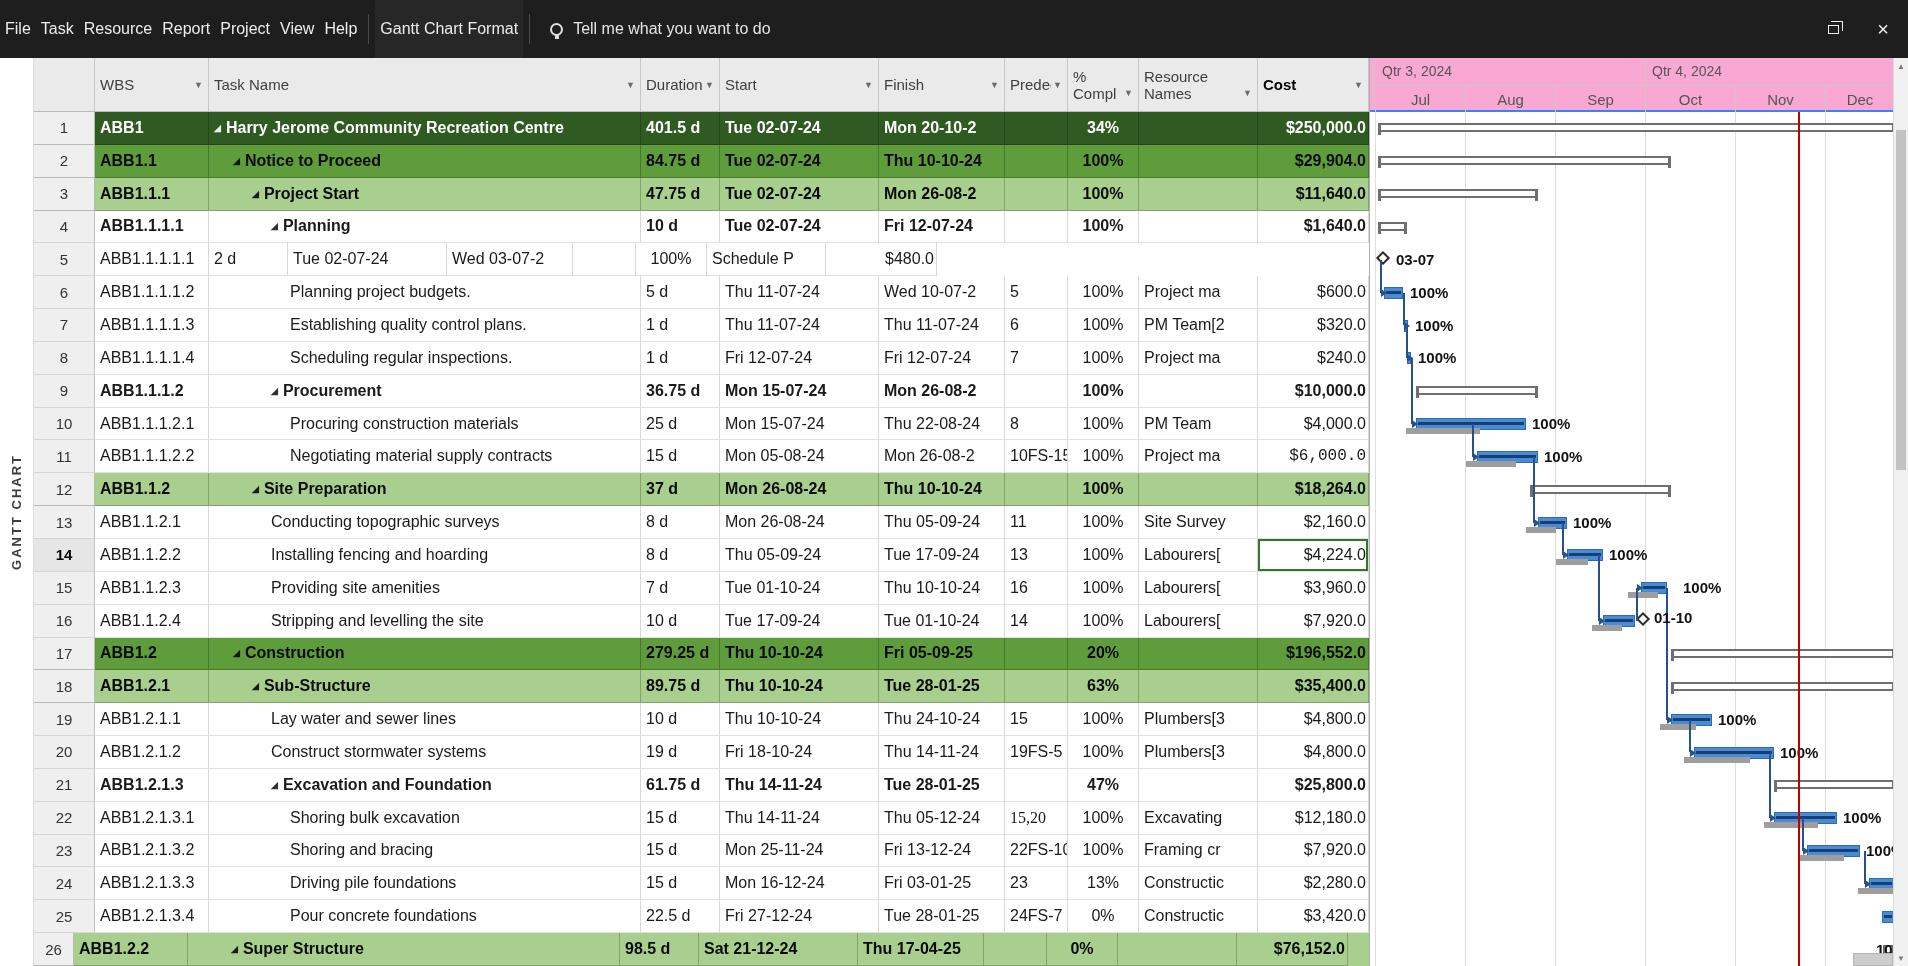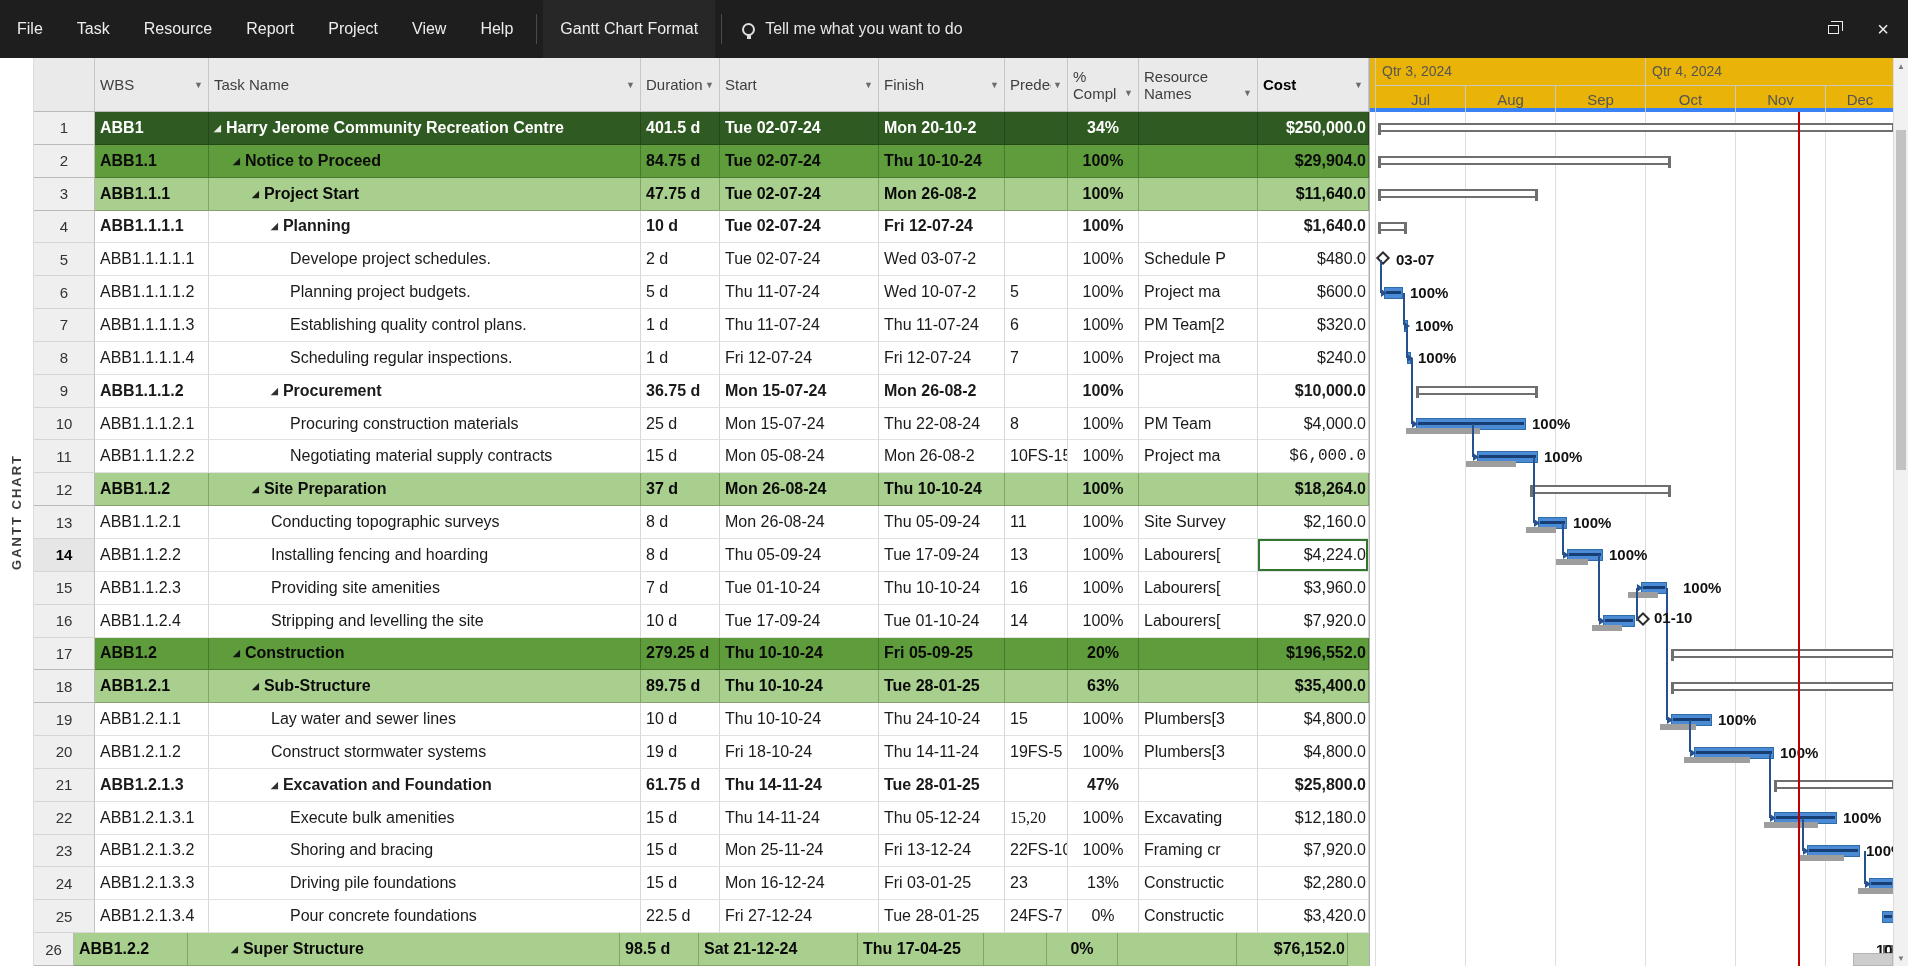--- a/index.html
+++ b/index.html
@@ -2,21 +2,21 @@
 <html><head>
 <meta charset="utf-8">
 <style>
   *{box-sizing:border-box;margin:0;padding:0}
   html,body{background:#888}
   .app{width:1908px;height:966px;position:relative;overflow:hidden;background:#fff;
        font-family:"Liberation Sans",sans-serif;-webkit-font-smoothing:antialiased}
 
   
   .menubar{height:58px;background:#1E1E1E;display:flex;align-items:center;color:#EDEDED}
-  .mtab{padding:0 17px;font-size:16px;line-height:58px;white-space:nowrap;cursor:default}
+  .mtab{padding:0 5px;font-size:16px;line-height:58px;white-space:nowrap;cursor:default}
   .msep{width:1px;height:30px;background:#4A4A4A;margin:0 6px}
   .ctxtab{background:#272727}
   .tellme{display:flex;align-items:center;gap:10px;padding:0 14px;height:58px}
   .bulb{width:13px;height:13px;border:2px solid #DDD;border-radius:50%;position:relative;display:inline-block}
   .bulb::after{content:"";position:absolute;left:2.5px;bottom:-5px;width:4px;height:4px;background:#DDD}
   .tellme .txt{font-size:16px;color:#E6E6E6}
   .wincontrols{margin-left:auto;display:flex;height:58px}
   .winbtn{width:50px;height:58px;display:flex;align-items:center;justify-content:center;color:#EDEDED}
   .restore-glyph{width:11px;height:9px;border:1.5px solid #EDEDED;position:relative;display:inline-block}
   .restore-glyph::before{content:"";position:absolute;left:2px;top:-5px;width:11px;height:9px;border:1.5px solid #EDEDED;border-left:none;border-bottom:none}
@@ -53,21 +53,21 @@
           border-right:1px solid #C2C2C2;border-bottom:1px solid #D5D5D5}
   .td.num.sel{font-weight:bold;color:#000;background:#E6E6E6}
   .td.center{justify-content:center}
   .td.right{justify-content:flex-end;padding-right:2px}
   .td.selcell{box-shadow:inset 0 0 0 2px #31752F}
   .tri{font-size:9px;margin-right:5px;opacity:.9;flex:none}
   .indent{flex:none;height:1px}
 
   
   .gantt{width:524px;position:relative;border-left:1px solid #ADADAD;overflow:hidden;background:#FFF}
-  .ghead{position:absolute;top:0;left:0;right:0;height:54px;background:#eab308;border-bottom:4px solid #3b82f6}
+  .ghead{position:absolute;top:0;left:0;right:0;height:54px;background:#f9a8d4;border-bottom:2px solid #3b82f6}
   .qcell{position:absolute;top:0;height:27px;border-left:1px solid #C8C8C8;font-size:14px;color:#555;
          line-height:27px;padding-left:6px;overflow:hidden;white-space:nowrap}
   .mcell{position:absolute;top:27px;height:27px;border-left:1px solid #C8C8C8;border-top:1px solid #C8C8C8;
          font-size:15px;color:#555;display:flex;align-items:center;justify-content:center;overflow:hidden}
   .gbody{position:absolute;top:54px;left:0;right:0;bottom:0;overflow:hidden}
   .gl{position:absolute;top:0;bottom:0;width:1px;background:#DEDEDE}
   .statusline{position:absolute;top:0;bottom:0;width:2px;background:#C00000}
   .bar-s{position:absolute;height:9px;border:2px solid #6F6F6F;background:#FFF}
   .bar-s::before,.bar-s::after{content:"";position:absolute;width:3px;height:12px;background:#6F6F6F;top:-2px}
   .bar-s::before{left:-2px}
@@ -237,24 +237,20 @@
             <div class="td" style="width: 159px;">Tue 02-07-24</div>
             <div class="td" style="width: 126px;">Fri 12-07-24</div>
             <div class="td" style="width: 63px;"></div>
             <div class="td center" style="width: 71px;">100%</div>
             <div class="td" style="width: 119px;"></div>
             <div class="td right" style="width: 111px;">$1,640.0</div>
           </div>
           <div class="tr">
             <div class="td num" style="width: 61px;">5</div>
             <div class="td" style="width: 114px;">ABB1.1.1.1.1</div>
-            <div class="td" style="width: 432px;">
-              <span class="indent" style="width: 76px;"></span>
-              <span>Develope project schedules.</span>
-            </div>
             <div class="td" style="width: 79px;">2 d</div>
             <div class="td" style="width: 159px;">Tue 02-07-24</div>
             <div class="td" style="width: 126px;">Wed 03-07-2</div>
             <div class="td" style="width: 63px;"></div>
             <div class="td center" style="width: 71px;">100%</div>
             <div class="td" style="width: 119px;">Schedule P</div>
             <div class="td right" style="width: 111px;">$480.0</div>
           </div>
           <div class="tr">
             <div class="td num" style="width: 61px;">6</div>
@@ -499,21 +495,21 @@
             <div class="td" style="width: 63px;"></div>
             <div class="td center" style="width: 71px;">47%</div>
             <div class="td" style="width: 119px;"></div>
             <div class="td right" style="width: 111px;">$25,800.0</div>
           </div>
           <div class="tr">
             <div class="td num" style="width: 61px;">22</div>
             <div class="td" style="width: 114px;">ABB1.2.1.3.1</div>
             <div class="td" style="width: 432px;">
               <span class="indent" style="width: 76px;"></span>
-              <span>Execute bulk amenities</span>
+              <span>Shoring bulk excavation</span>
             </div>
             <div class="td" style="width: 79px;">15 d</div>
             <div class="td" style="width: 159px;">Thu 14-11-24</div>
             <div class="td" style="width: 126px;">Thu 05-12-24</div>
             <div class="td" style="width: 63px; font-family: Liberation Serif, serif;">15,20</div>
             <div class="td center" style="width: 71px;">100%</div>
             <div class="td" style="width: 119px;">Excavating</div>
             <div class="td right" style="width: 111px;">$12,180.0</div>
           </div>
           <div class="tr">

